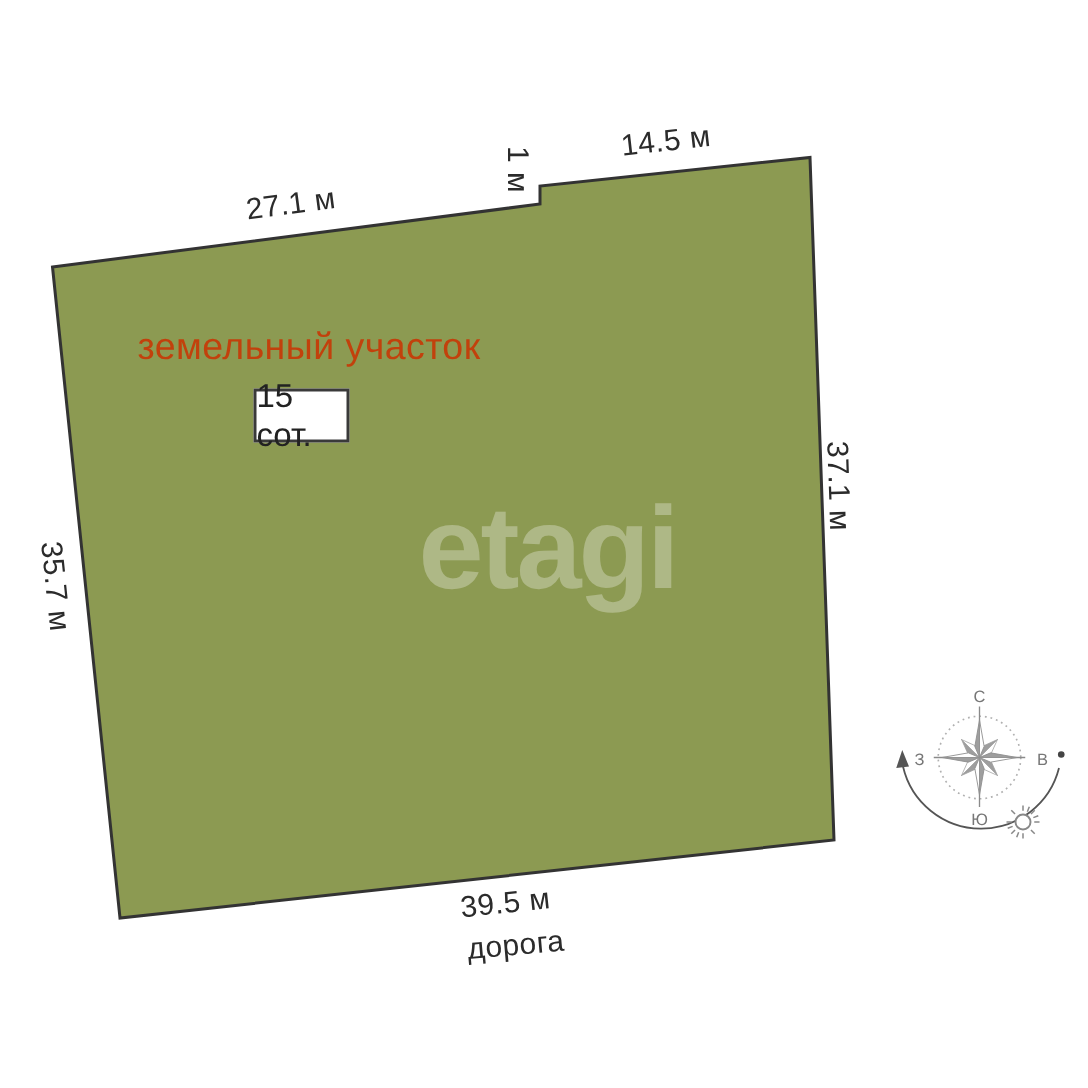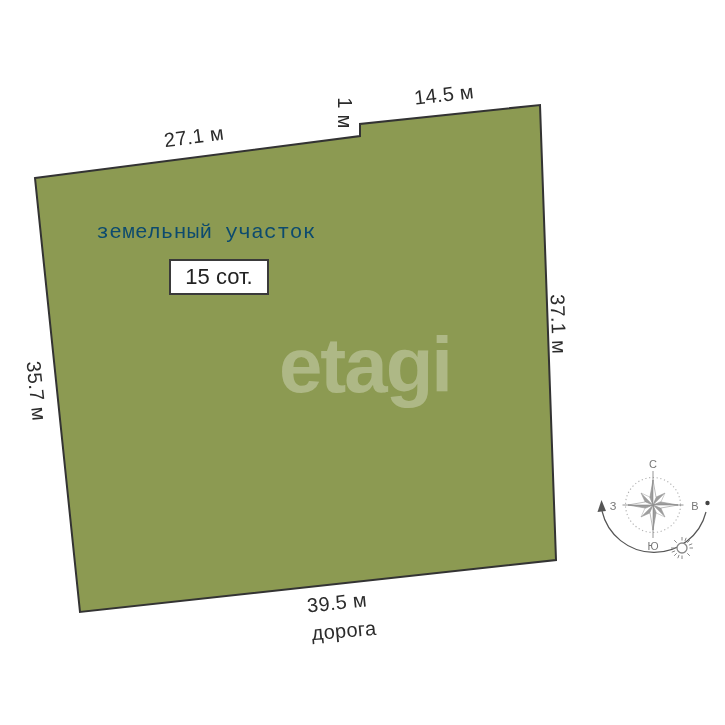--- a/index.html
+++ b/index.html
@@ -23,29 +23,28 @@
   }
   .label {
     position: absolute;
     white-space: nowrap;
     color: #2b2b2b;
     font-size: 20px;
     letter-spacing: 0.3px;
   }
   .dim { font-size: 20px; }
   .plot-title {
-    color: #0c4a6e;
-    font-size: 21px;
-    font-family: Liberation Mono, monospace;
+    color: #c2410c;
+    font-size: 25px;
   }
   .area-box {
     position: absolute;
     left: 169px;
     top: 259px;
-    width: 100px;
+    width: 64px;
     height: 36px;
     background: #ffffff;
     border: 2px solid #3a3a3a;
     display: flex;
     align-items: center;
     justify-content: center;
     font-size: 22px;
     color: #222222;
     box-sizing: border-box;
   }

